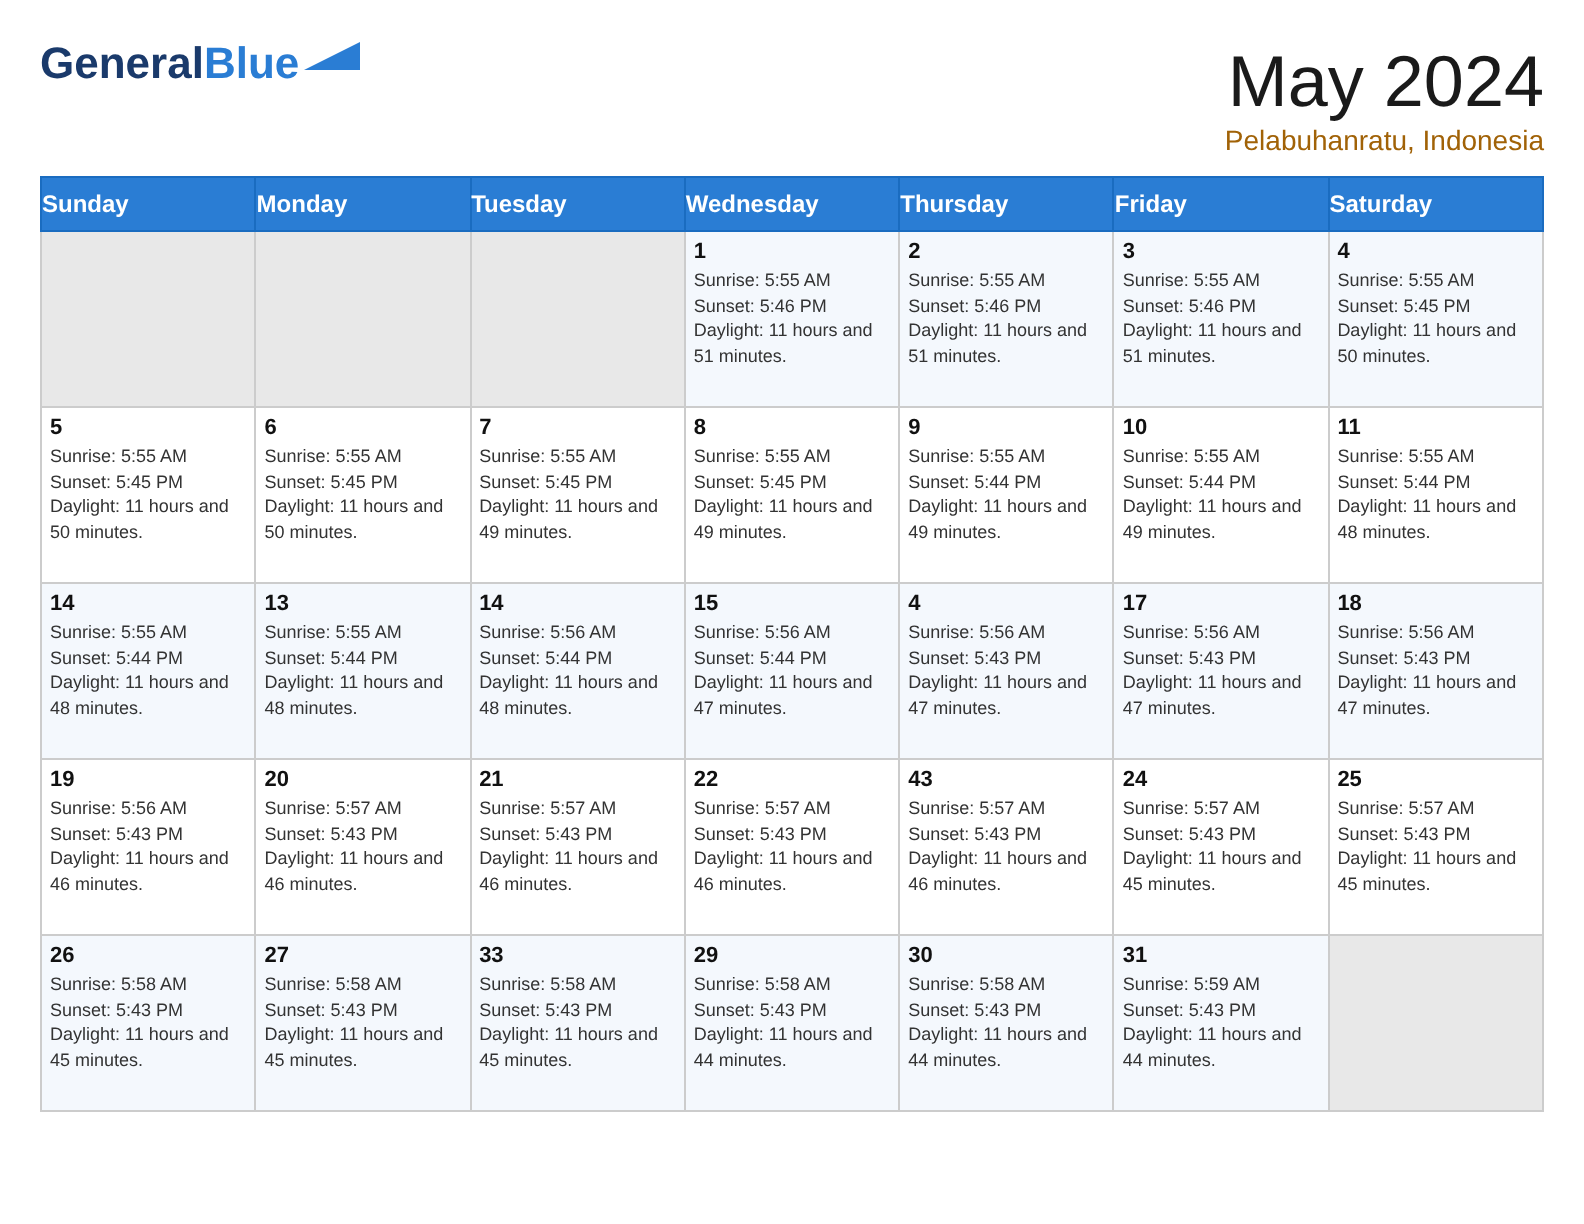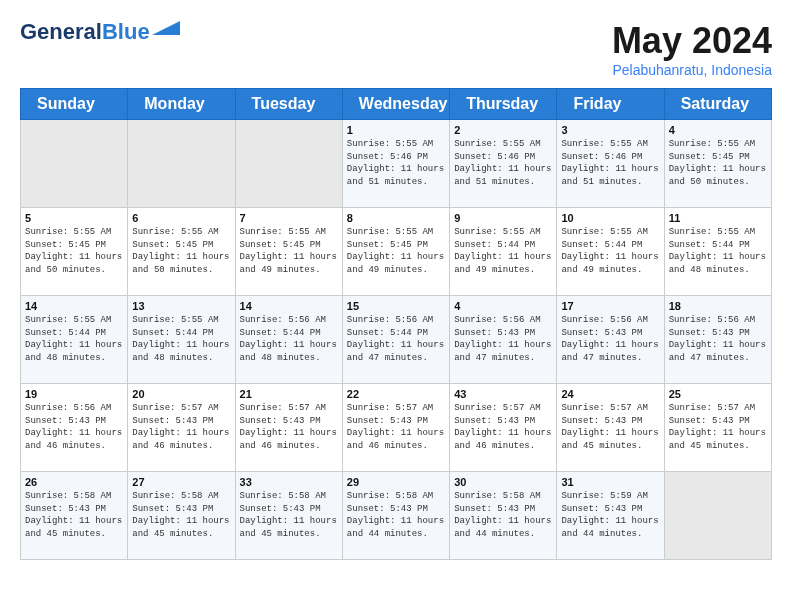--- a/index.html
+++ b/index.html
@@ -34,38 +34,38 @@
       width: 28px;
       height: 14px;
       margin-left: 48px;
       margin-top: -2px;
     }
     .title-block {
       text-align: right;
     }
     .month-title {
       font-size: 36px;
-      font-weight: bold;
+      font-weight: normal;
       color: #1a1a1a;
     }
     .location {
       font-size: 14px;
-      color: #3b82f6;
+      color: #a16207;
     }
     table {
       width: 100%;
       border-collapse: collapse;
       table-layout: fixed;
     }
     thead tr th {
       background: #2a7dd4;
       color: #fff;
-      font-size: 16px;
+      font-size: 12px;
       font-weight: bold;
-      padding: 6px 16px;
+      padding: 6px 0;
       text-align: left;
       border: 1px solid #1a6cc0;
     }
     tbody tr td {
       vertical-align: top;
       border: 1px solid #ccc;
       padding: 4px 4px;
       font-size: 9.5px;
       color: #222;
       height: 88px;
@@ -80,21 +80,20 @@
     .day-num {
       font-size: 11px;
       font-weight: bold;
       margin-bottom: 2px;
       color: #111;
     }
     .day-info {
       font-size: 9px;
       color: #333;
       line-height: 1.4;
-      font-family: Liberation Mono, monospace;
     }
     .empty-cell {
       background: #e8e8e8 !important;
     }
   </style>
 </head>
 <body>
 
 <div class="header">
   <div class="logo">

